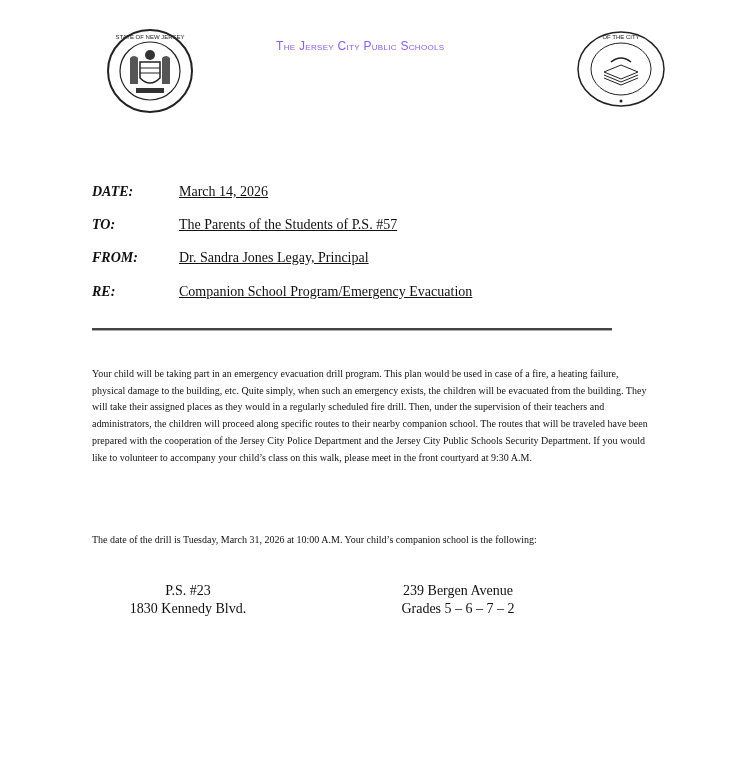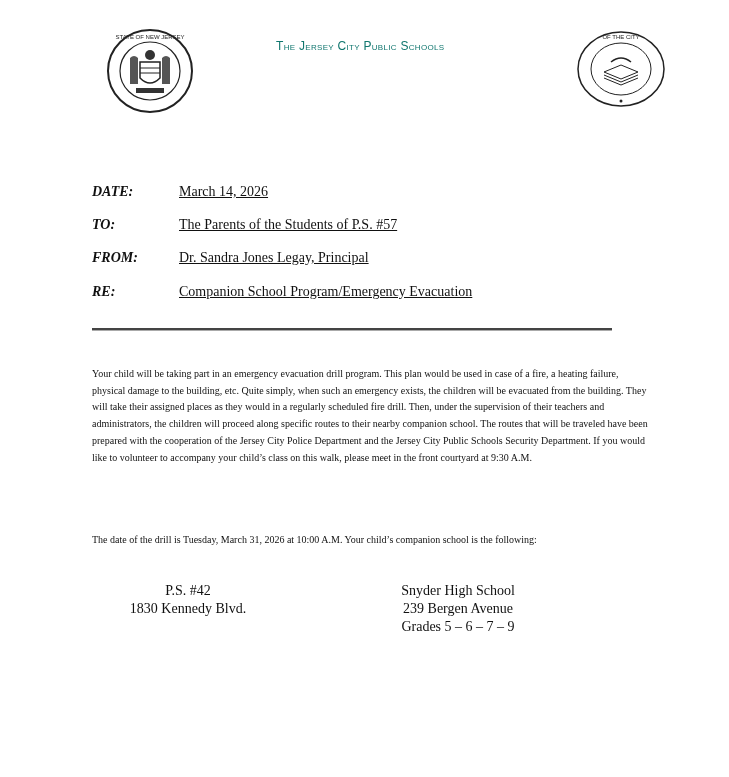--- a/index.html
+++ b/index.html
@@ -4,21 +4,21 @@
 <style>
   html, body { margin: 0; padding: 0; background: #ffffff; }
   body { width: 729px; height: 777px; position: relative; overflow: hidden;
          font-family: "Liberation Serif", "DejaVu Serif", serif; color: #111; }
   .seal { position: absolute; }
   .seal svg { display: block; }
   #seal-left { left: 106px; top: 28px; width: 88px; height: 86px; }
   #seal-right { left: 576px; top: 30px; width: 90px; height: 78px; }
   .letterhead { position: absolute; left: 276px; top: 39px; width: 210px;
     font-family: "Liberation Sans", "DejaVu Sans", sans-serif; font-size: 12px;
-    font-variant: small-caps; letter-spacing: 0.3px; color: #0f766e; white-space: nowrap; }
+    font-variant: small-caps; letter-spacing: 0.3px; color: #8b5cf6; white-space: nowrap; }
   .memo-row { position: absolute; left: 92px; font-size: 14px; line-height: 16px; white-space: nowrap; }
   .memo-label { position: absolute; left: 0; top: 0; font-weight: bold; font-style: italic; }
   .memo-value { position: absolute; left: 87px; top: 0; text-decoration: underline; }
   .rule { position: absolute; left: 92px; top: 328px; width: 520px; height: 2px;
     background: #444; border-bottom: 1px solid #aaa; }
   .para { position: absolute; left: 92px; width: 560px; font-size: 10px; line-height: 16.7px; margin: 0; }
   .school { position: absolute; top: 582px; font-size: 14px; line-height: 18px; text-align: center; white-space: nowrap; }
   .school div { display: block; }
   #school-left { left: 108px; width: 160px; }
   #school-right { left: 388px; width: 140px; }
@@ -72,20 +72,19 @@
   <span class="memo-label">RE:</span>
   <span class="memo-value">Companion School Program/Emergency Evacuation</span>
 </div>
 
 <div class="rule"></div>
 
 <p class="para" style="top:366px;">Your child will be taking part in an emergency evacuation drill program.  This plan would be used in case of a fire, a heating failure, physical damage to the building, etc.  Quite simply, when such an emergency exists, the children will be evacuated from the building.  They will take their assigned places as they would in a regularly scheduled fire drill.  Then, under the supervision of their teachers and administrators, the children will proceed along specific routes to their nearby companion school.  The routes that will be traveled have been prepared with the cooperation of the Jersey City Police Department and the Jersey City Public Schools Security Department.  If you would like to volunteer to accompany your child’s class on this walk, please meet in the front courtyard at 9:30 A.M.</p>
 <p class="para" style="top:532px;">The date of the drill is Tuesday, March 31, 2026 at 10:00 A.M. Your child’s companion school is the following:</p>
 
 <div class="school" id="school-left">
-  <div>P.S. #42</div>
+  <div>P.S. #23</div>
   <div>1830 Kennedy Blvd.</div>
 </div>
 <div class="school" id="school-right">
-  <div>Snyder High School</div>
   <div>239 Bergen Avenue</div>
-  <div>Grades 5 – 6 – 7 – 9</div>
+  <div>Grades 5 – 6 – 7 – 2</div>
 </div>
 
 </body></html>

